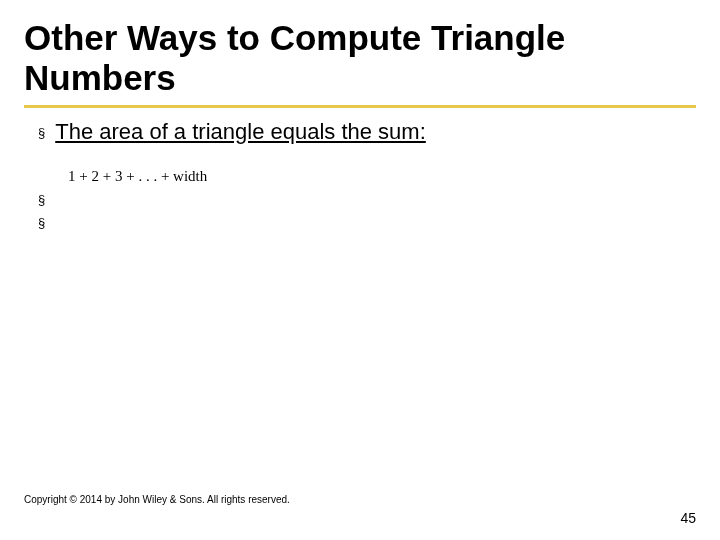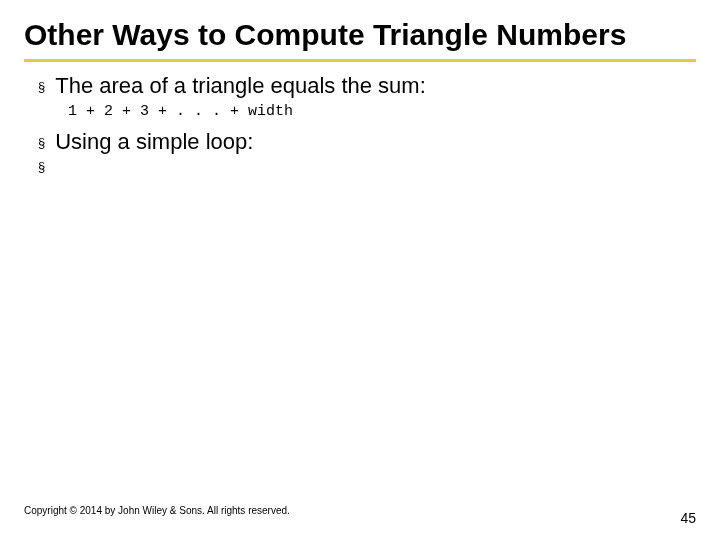--- a/index.html
+++ b/index.html
@@ -11,21 +11,21 @@
     position: relative;
     overflow: hidden;
   }
   .slide {
     width: 100%;
     height: 100%;
     padding: 18px 24px 24px 24px;
     position: relative;
   }
   .title {
-    font-size: 30px;
+    font-size: 35px;
     font-weight: 700;
     color: #000;
     line-height: 1.15;
     padding-bottom: 6px;
   }
   .rule {
     height: 3px;
     background: #e6c84c;
     margin-bottom: 10px;
   }
@@ -46,39 +46,40 @@
     color: #000;
     line-height: 1.6;
     flex: 0 0 auto;
     transform: translateY(-2px);
   }
   .bullet-text {
     font-size: 22px;
     color: #000;
     line-height: 1.3;
     font-weight: 400;
+    text-decoration: underline;
   }
   .sub {
-    font-family: Liberation Mono, monospace;
+    font-family: Liberation Serif, serif;
     font-size: 15px;
     color: #000;
     line-height: 1.35;
     padding-left: 30px;
-    margin-top: 2px;
+    margin-top: 20px;
     margin-bottom: 6px;
     white-space: pre;
   }
   .footer {
     position: absolute;
     left: 24px;
     right: 24px;
     bottom: 14px;
     display: flex;
     justify-content: space-between;
-    align-items: center;
+    align-items: flex-start;
   }
   .copyright {
     font-size: 10px;
     color: #000;
     font-family: Arial, sans-serif;
   }
   .pagenum {
     font-size: 14px;
     color: #000;
     font-family: Arial, sans-serif;
@@ -99,21 +100,20 @@
       <div class="bullet-row">
         <span class="bullet-glyph">§</span>
         <span class="bullet-text">The area of a triangle equals the sum:</span>
       </div>
       <div class="sub">1 + 2 + 3 + . . . + width</div>
     </li>
 
     <li>
       <div class="bullet-row">
         <span class="bullet-glyph">§</span>
-        <span class="bullet-text">Using a simple loop:</span>
       </div>
     </li>
 
     <li>
       <div class="bullet-row">
         <span class="bullet-glyph">§</span>
       </div>
     </li>
 
   </ul>

